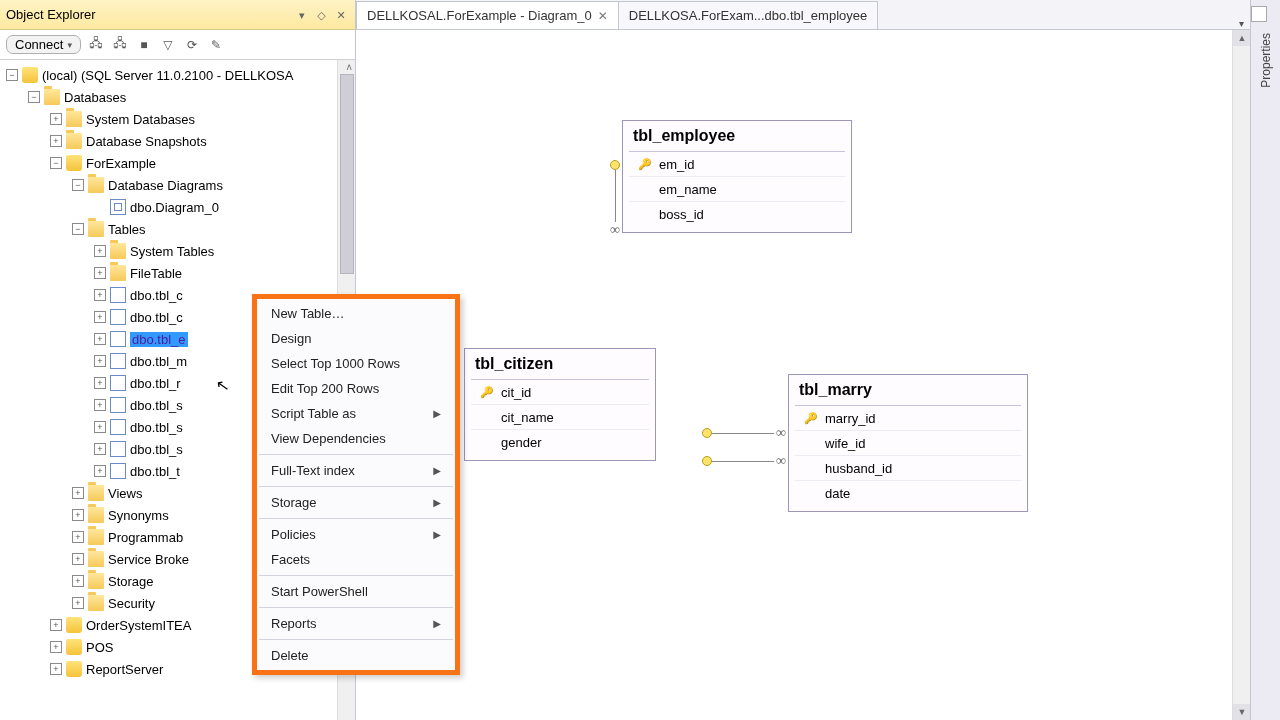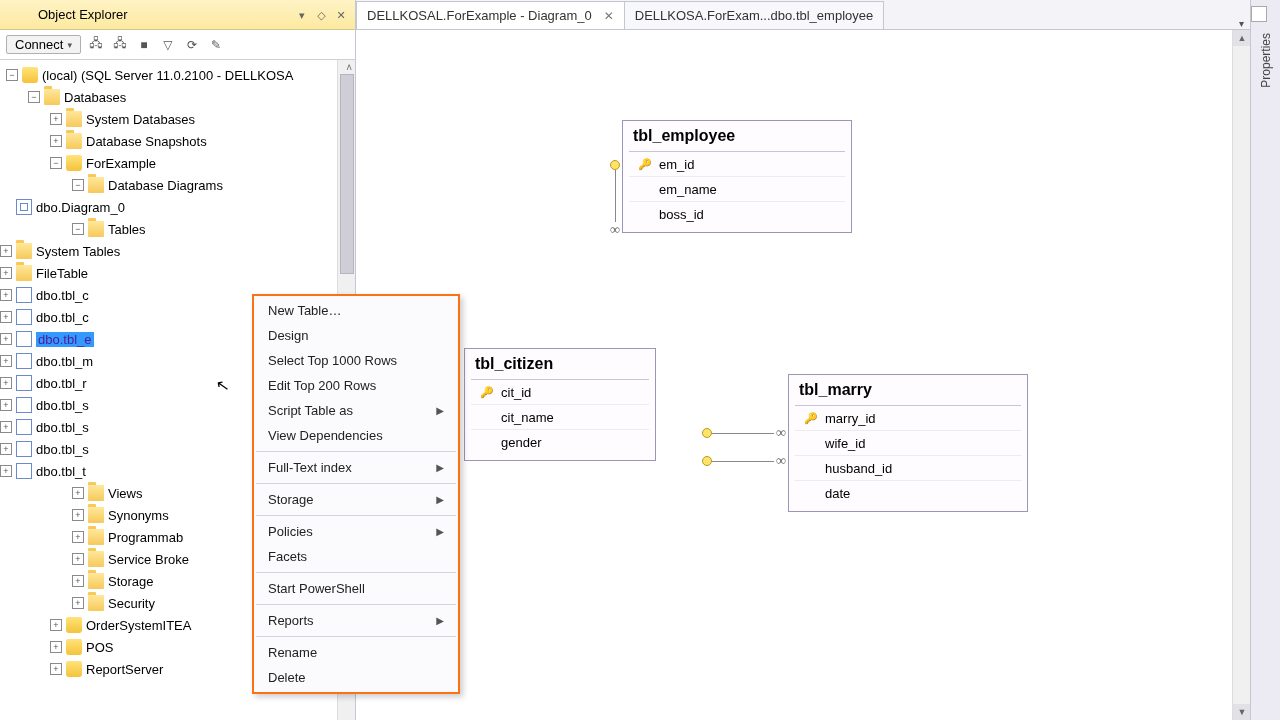--- a/index.html
+++ b/index.html
@@ -1,25 +1,25 @@
 <!DOCTYPE html>
 <html><head>
 <meta charset="utf-8">
 <style>
 * { margin:0; padding:0; box-sizing:border-box; font-family:"Segoe UI",Tahoma,Arial,sans-serif; font-size:13px; }
 body { width:1280px; height:720px; overflow:hidden; background:#fff; position:relative; }
 
 
 #explorer { position:absolute; left:0; top:0; width:356px; height:720px; background:#fff; border-right:1px solid #c3c7d0; }
 #explorer-title { height:30px; line-height:30px; padding:0 6px; background:linear-gradient(#fff3c5,#fde9a0); border-bottom:1px solid #d4c78a; display:flex; align-items:center; justify-content:space-between; }
-#explorer-title .t { font-weight:normal;margin-left:32px; }
+#explorer-title .t { font-weight:normal; }
 #explorer-title .controls span { display:inline-block; width:16px; text-align:center; color:#666; font-size:11px; }
 
 #explorer-toolbar { height:30px; display:flex; align-items:center; gap:6px; padding:0 6px; border-bottom:1px solid #d0d0d0; }
-#connect-btn { border:1px solid #b0b0b0; background:#f3f3f3; padding:1px 8px; border-radius:2px; display:flex; align-items:center; gap:4px; }
+#connect-btn { border:1px solid #b0b0b0; background:#f3f3f3; padding:1px 8px; border-radius:7px; display:flex; align-items:center; gap:4px; }
 #connect-btn:after { content:"▾"; font-size:9px; color:#555; }
 .tb-ico { width:18px; height:18px; display:inline-flex; align-items:center; justify-content:center; font-size:12px; color:#555; }
 
 #tree { position:relative; padding:4px 0 4px 0; height:calc(100% - 60px); overflow:hidden; }
 #tree .scrollbar-marker { position:absolute; right:0; top:0; width:18px; height:100%; background:#f0f0f0; border-left:1px solid #ddd; }
 #tree .scrollbar-marker .thumb { position:absolute; left:2px; width:14px; background:#cfcdd6; border:1px solid #b6b4bf; }
 #tree .carat { position:absolute; right:3px; font-size:10px; color:#666; }
 
 .node { display:flex; align-items:center; height:22px; white-space:nowrap; }
 .exp { width:12px; height:12px; border:1px solid #8a8a8a; background:#fff; color:#555; font-size:9px; line-height:10px; text-align:center; margin-right:4px; flex:0 0 12px; }
@@ -27,25 +27,25 @@
 .ico.db    { background:linear-gradient(#ffe37a,#f4c33b); border-radius:2px 2px 3px 3px; }
 .ico.folder{ background:linear-gradient(#ffe79b,#f6c95a); border-radius:1px; position:relative; }
 .ico.folder:before{ content:""; position:absolute; left:0; top:-3px; width:8px; height:3px; background:#f6c95a; border-radius:1px 1px 0 0; }
 .ico.table { background:#fff; border:1px solid #6a8acb; }
 .ico.table:before{content:"";display:block;height:3px;background:#6a8acb;}
 .ico.diagram{ background:#fff; border:1px solid #6a8acb; position:relative; }
 .ico.diagram:before{content:"";position:absolute;inset:3px;border:1px solid #6a8acb;}
 .lbl { }
 .sel { background:#3399ff; color:#4c1d95; padding:0 2px; }
 
-.i0{padding-left:6px}.i1{padding-left:28px}.i2{padding-left:50px}.i3{padding-left:72px}.i4{}
+.i0{padding-left:6px}.i1{padding-left:28px}.i2{padding-left:50px}.i3{padding-left:72px}.i4{padding-left:94px}
 
 
 #doctabs { position:absolute; left:356px; top:0; right:30px; height:30px; background:#f4f3f7; border-bottom:1px solid #c3c7d0; display:flex; align-items:flex-end; }
-.tab { height:28px; padding:0 10px; display:flex; align-items:center; gap:12px; border:1px solid #c3c7d0; border-bottom:none; background:#f8f7fb; margin-right:-1px; font-size:12px; color:#333; }
+.tab { height:28px; padding:0 10px; display:flex; align-items:center; gap:6px; border:1px solid #c3c7d0; border-bottom:none; background:#f8f7fb; margin-right:-1px; font-size:12px; color:#333; }
 .tab.active { background:#fff; position:relative; z-index:2; }
 .tab .x { font-size:12px; color:#777; }
 #doctabs .drop { margin-left:auto; margin-right:6px; color:#555; font-size:10px; }
 
 
 #prop-tab { position:absolute; right:0; top:0; width:30px; height:720px; background:#eceaf2; border-left:1px solid #c3c7d0; }
 #prop-tab .ico { margin:6px auto 0; width:16px; height:16px; background:#fff; border:1px solid #aaa; }
 #prop-tab .vtext { writing-mode:vertical-rl; transform:rotate(180deg); margin:8px auto; color:#444; font-size:12px; }
 
 
@@ -62,21 +62,21 @@
 .key { width:16px;height:16px;margin-right:6px;display:inline-flex;align-items:center;justify-content:center;color:#c2a300;font-size:11px;}
 
 .rel { position:absolute; height:10px; display:flex; align-items:center; }
 .rel .line { height:0; border-top:1px solid #888; flex:1; }
 .rel .knob { width:10px;height:10px;background:#ffe36b;border:1px solid #b69d17;border-radius:50%; }
 .rel .inf { font-family:serif; font-size:14px; color:#666; padding:0 2px; }
 .rel.self { flex-direction:column; width:14px; }
 .rel.self .line{width:0;border-left:1px solid #888;height:auto;flex:1;border-top:none}
 
 
-#ctxmenu { position:absolute; left:252px; top:294px; width:208px; background:#fbfafd; border:2px solid #f97316; box-shadow:3px 3px 6px rgba(0,0,0,.2); z-index:10; padding:2px 0; }
+#ctxmenu { position:absolute; left:252px; top:294px; width:208px; background:#fbfafd; border:5px solid #f97316; box-shadow:3px 3px 6px rgba(0,0,0,.2); z-index:10; padding:2px 0; }
 #ctxmenu .mi { padding:5px 14px 5px 14px; display:flex; align-items:center; justify-content:space-between; font-size:13px; color:#222; }
 #ctxmenu .sep { height:0; border-top:1px solid #d4d2dd; margin:3px 2px; }
 #ctxmenu .sub { font-size:10px; color:#555; }
 
 
 #cursor{position:absolute;left:216px;top:376px;z-index:11;font-size:16px;color:#000;transform:rotate(-10deg);text-shadow:0 0 2px #fff}
 </style>
 </head>
 <body>
 
@@ -391,20 +391,17 @@
   <div class="mi">
       <span>Start PowerShell</span>
     </div>
   <div class="sep"></div>
   <div class="mi">
       <span>Reports</span>
       <span class="sub">▶</span>
     </div>
   <div class="sep"></div>
   <div class="mi">
-      <span>Rename</span>
-    </div>
-  <div class="mi">
       <span>Delete</span>
     </div>
 </div>
 
 <div id="cursor">↖</div>
 
 </body></html>

